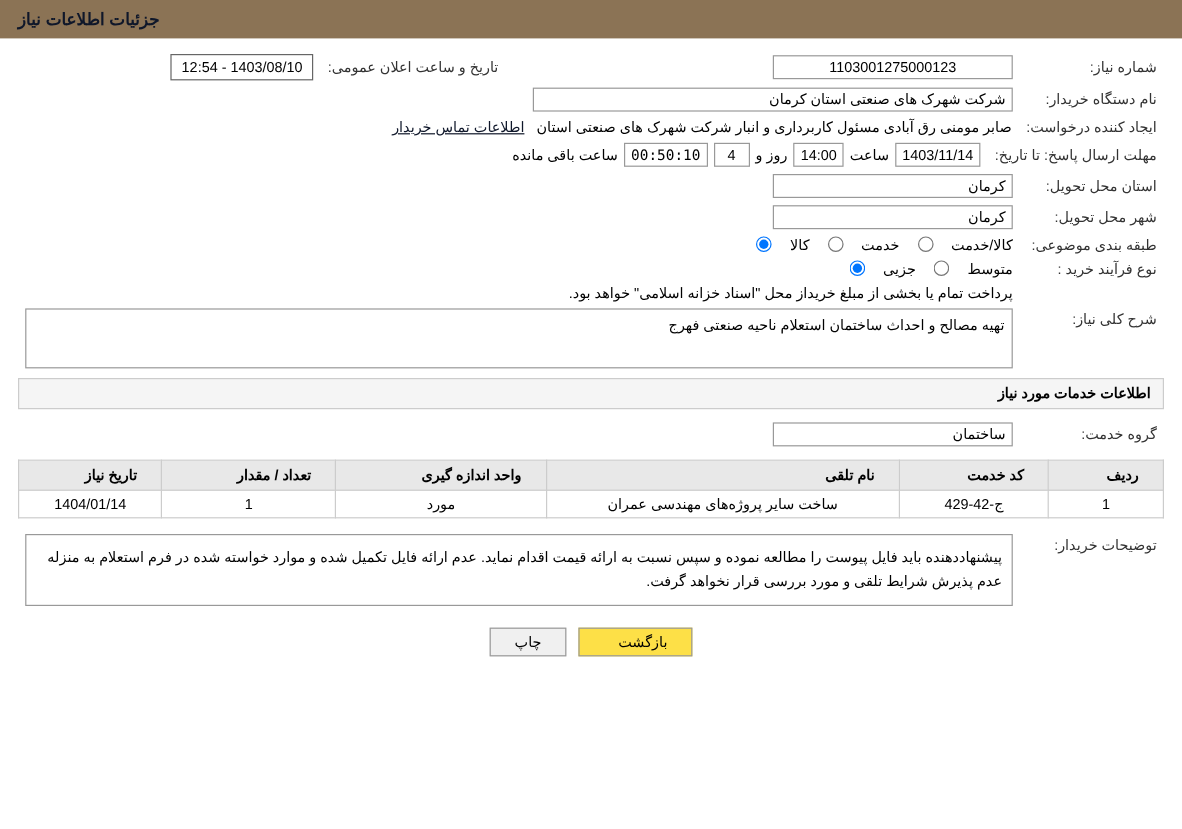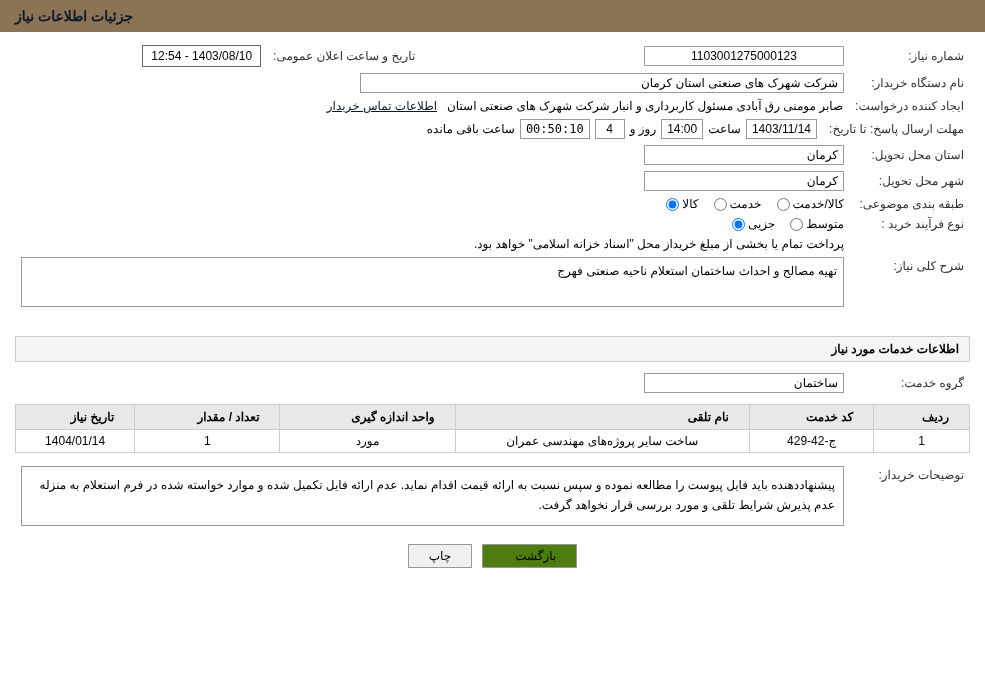--- a/index.html
+++ b/index.html
@@ -24,21 +24,21 @@
       font-weight: bold;
     }
     .content {
       padding: 10px 15px;
     }
     .section-title {
       background: #f5f5f5;
       border: 1px solid #ccc;
       padding: 5px 10px;
       font-weight: bold;
-      margin: 26px 0 8px 0;
+      margin: 5px 0 8px 0;
     }
     .info-table {
       width: 100%;
       border-collapse: collapse;
     }
     .info-table td {
       padding: 3px 6px;
       vertical-align: middle;
     }
     .label-cell {
@@ -72,22 +72,22 @@
       cursor: pointer;
     }
     .radio-group {
       display: flex;
       align-items: center;
       gap: 15px;
       direction: rtl;
     }
     .radio-item {
       display: flex;
-      align-items: flex-end;
-      gap: 3px;
+      align-items: flex-start;
+      gap: 15px;
     }
     .countdown-box {
       border: 1px solid #999;
       background: #fff;
       padding: 2px 5px;
       font-family: monospace;
     }
     .services-table {
       width: 100%;
       border-collapse: collapse;
@@ -133,21 +133,21 @@
       gap: 10px;
     }
     .btn {
       padding: 4px 20px;
       border: 1px solid #999;
       cursor: pointer;
       font-size: 12px;
       font-family: Tahoma, Arial, sans-serif;
     }
     .btn-back {
-      background: #4d7c0f;
+      background: #fde047;
       padding-left: 32px;
     }
     .btn-print {
       background: #f0f0f0;
     }
     .announce-date-box {
       border: 1px solid #666;
       background: #fff;
       padding: 3px 8px;
       display: inline-block;
@@ -183,21 +183,21 @@
         </td>
       </tr>
     </tbody>
       </table>
 
     <table class="info-table">
       <tbody>
           <tr>
         <td class="label-cell">نام دستگاه خریدار:</td>
         <td class="value-cell">
-          <div class="input-box" style="width:484px;">شرکت شهرک های صنعتی استان کرمان</div>
+          <div class="input-box" style="width:400px;">شرکت شهرک های صنعتی استان کرمان</div>
         </td>
       </tr>
     </tbody>
       </table>
 
     <table class="info-table">
       <tbody>
           <tr>
         <td class="label-cell">ایجاد کننده درخواست:</td>
         <td class="value-cell">

